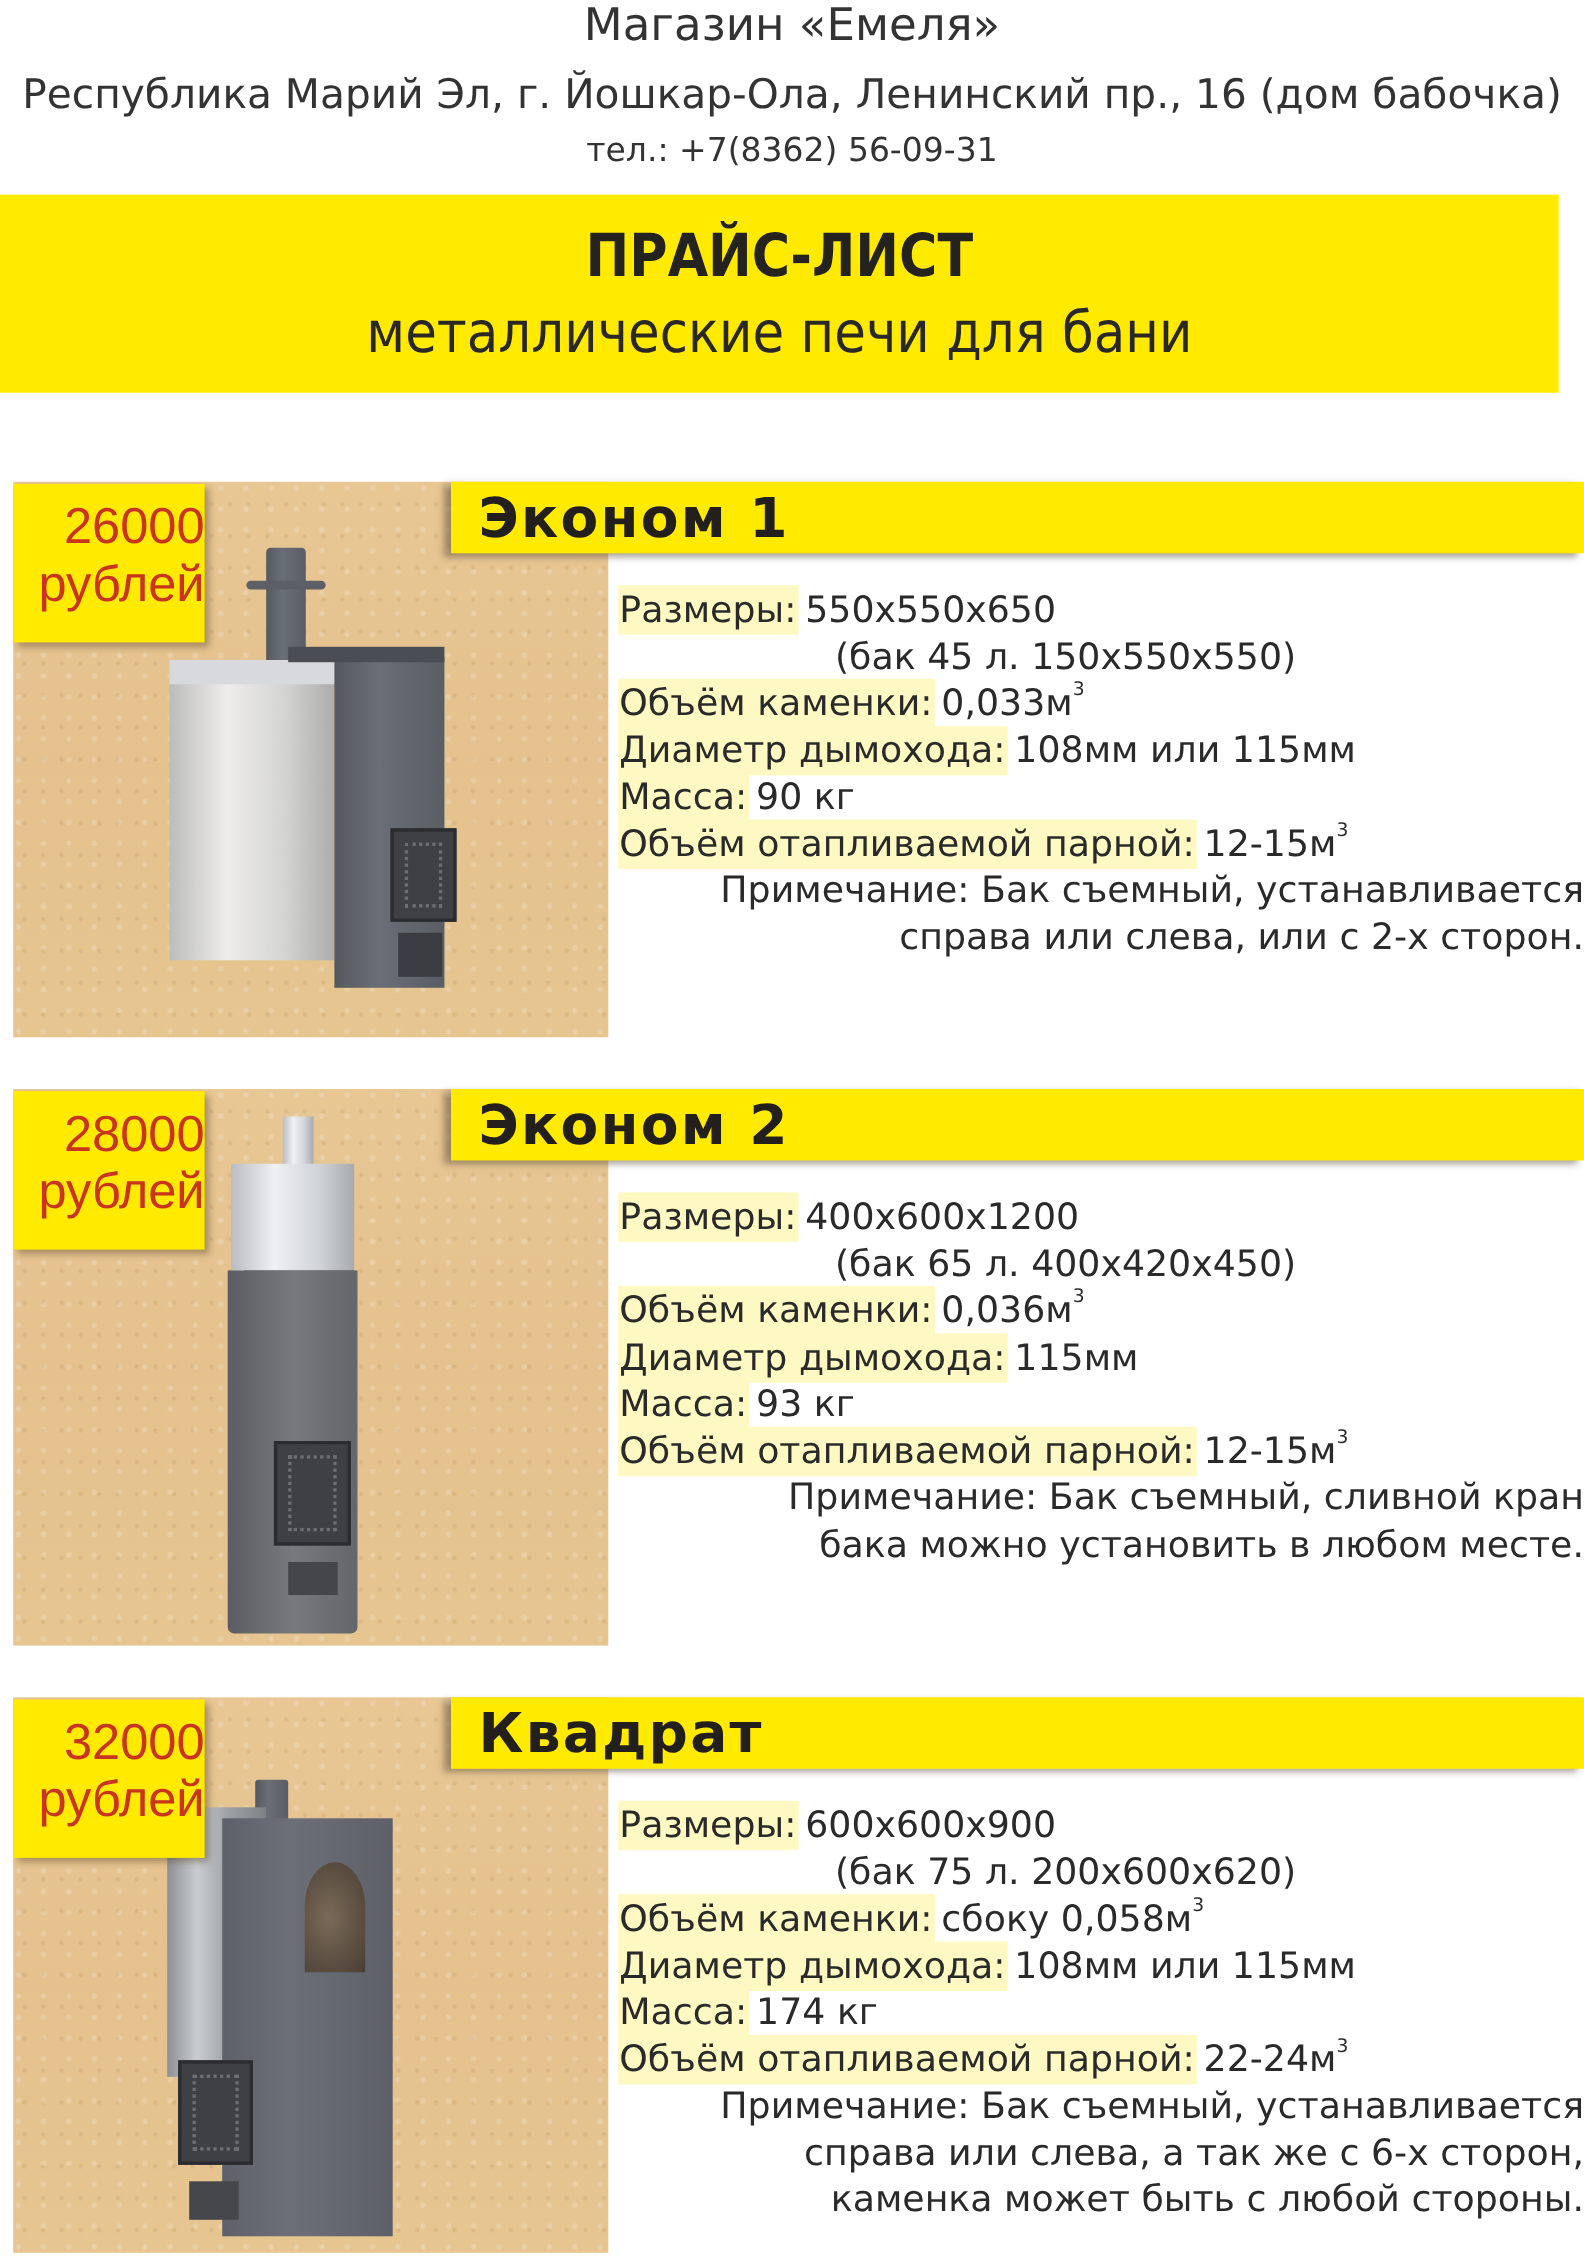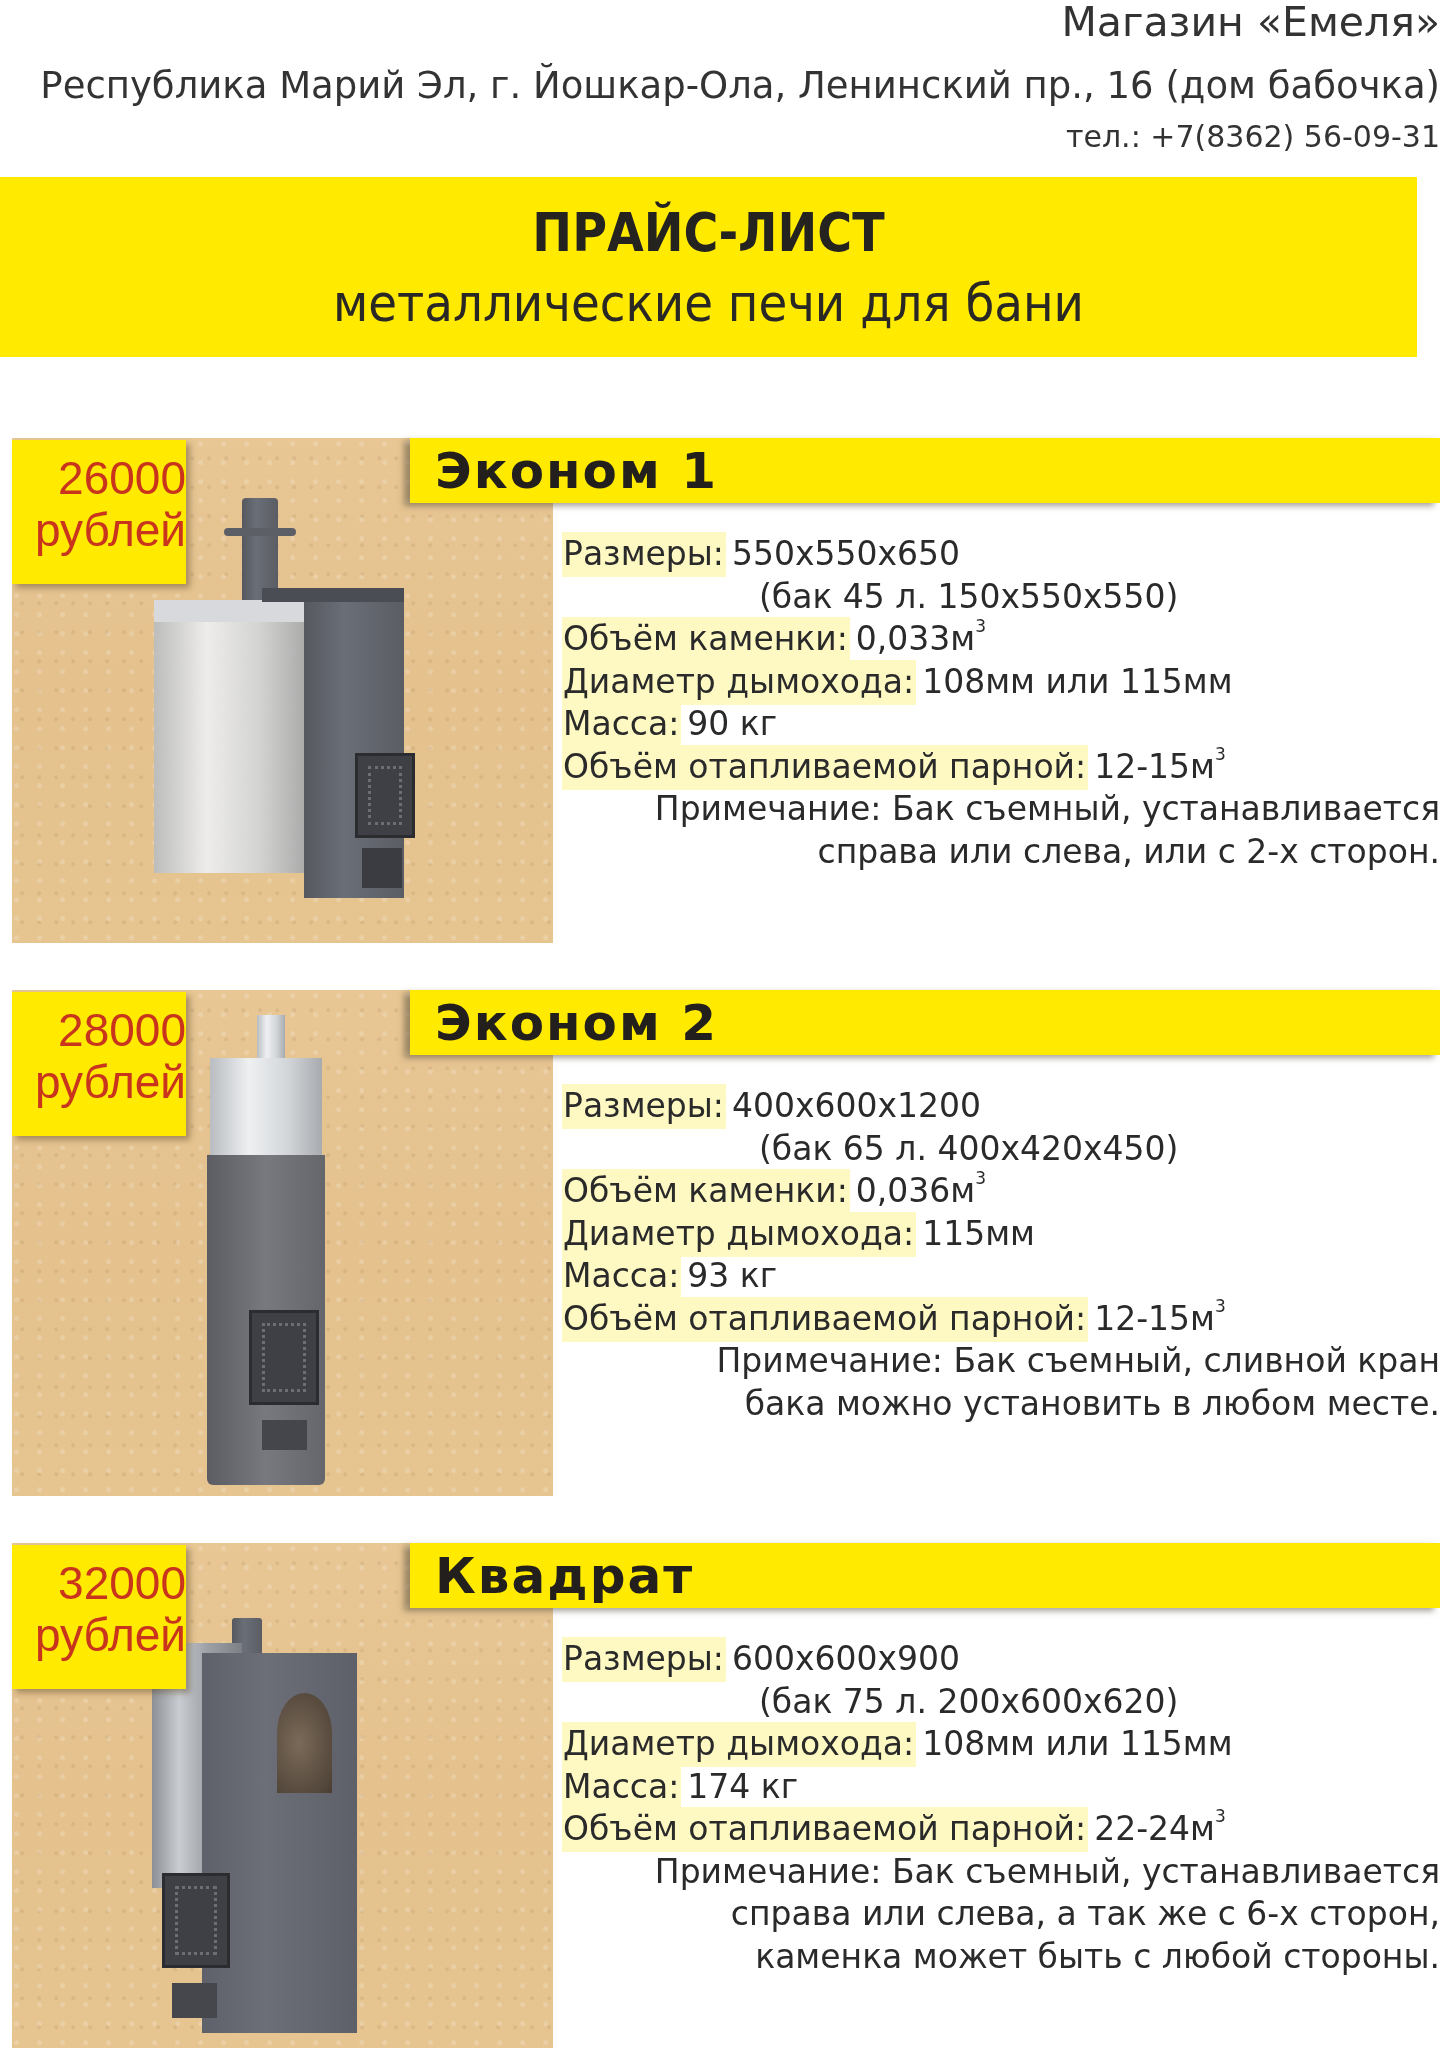--- a/index.html
+++ b/index.html
@@ -1,19 +1,19 @@
 <!DOCTYPE html>
 <html><head>
 <meta charset="utf-8">
 <style>
   * { box-sizing: border-box; margin: 0; padding: 0; }
   html, body { width: 1440px; height: 2060px; background: #ffffff; overflow: hidden; }
   body { position: relative; font-family: "DejaVu Sans", sans-serif; color: #2b2b2b; }
 
-  .hdr-line { position: absolute; left: 0; width: 1440px; text-align: right; white-space: nowrap; color: #333; }
+  .hdr-line { position: absolute; left: 0; width: 1440px; text-align: center; white-space: nowrap; color: #333; }
   .hdr-store { top: 0px; font-size: 41px; line-height: 44px; }
   .hdr-addr { top: 66px; font-size: 37px; line-height: 40px; }
   .hdr-phone { top: 117px; font-size: 30px; line-height: 40px; }
 
   .banner { position: absolute; left: 0; top: 177px; width: 1417px; height: 180px; background: #ffea00; }
   .banner-title { position: absolute; left: 0; width: 100%; top: 26px; text-align: center; font-weight: bold; font-size: 54px; line-height: 60px; color: #252320; letter-spacing: 0px; transform: scaleX(0.88); }
   .banner-sub { position: absolute; left: 0; width: 100%; top: 96px; text-align: center; font-size: 52px; line-height: 60px; color: #2a2825; transform: scaleX(0.9); }
 
   .section { position: absolute; left: 0; width: 1440px; }
   .photo { position: absolute; left: 12px; top: 0; width: 541px;
@@ -132,20 +132,21 @@
   <div class="price-box">
     <span class="price-amount">32000</span>
     <span class="price-currency">рублей</span>
   </div>
   <div class="title-bar">
     <div class="title-text">Квадрат</div>
   </div>
   <div class="specs">
     <div class="spec-row"><span class="spec-label">Размеры:</span><span class="spec-value">600x600x900</span></div>
     <div class="spec-row spec-indent">(бак 75 л. 200x600x620)</div>
+    <div class="spec-row"><span class="spec-label">Объём каменки:</span><span class="spec-value">сбоку 0,058м</span><sup>3</sup></div>
     <div class="spec-row"><span class="spec-label">Диаметр дымохода:</span><span class="spec-value">108мм или 115мм</span></div>
     <div class="spec-row"><span class="spec-label">Масса:</span><span class="spec-value">174 кг</span></div>
     <div class="spec-row"><span class="spec-label">Объём отапливаемой парной:</span><span class="spec-value">22-24м</span><sup>3</sup></div>
     <div class="spec-row spec-plain">Примечание: Бак съемный, устанавливается</div>
     <div class="spec-row spec-plain">справа или слева, а так же с 6-х сторон,</div>
     <div class="spec-row spec-plain">каменка может быть с любой стороны.</div>
   </div>
 </section>
 
 </body></html>

